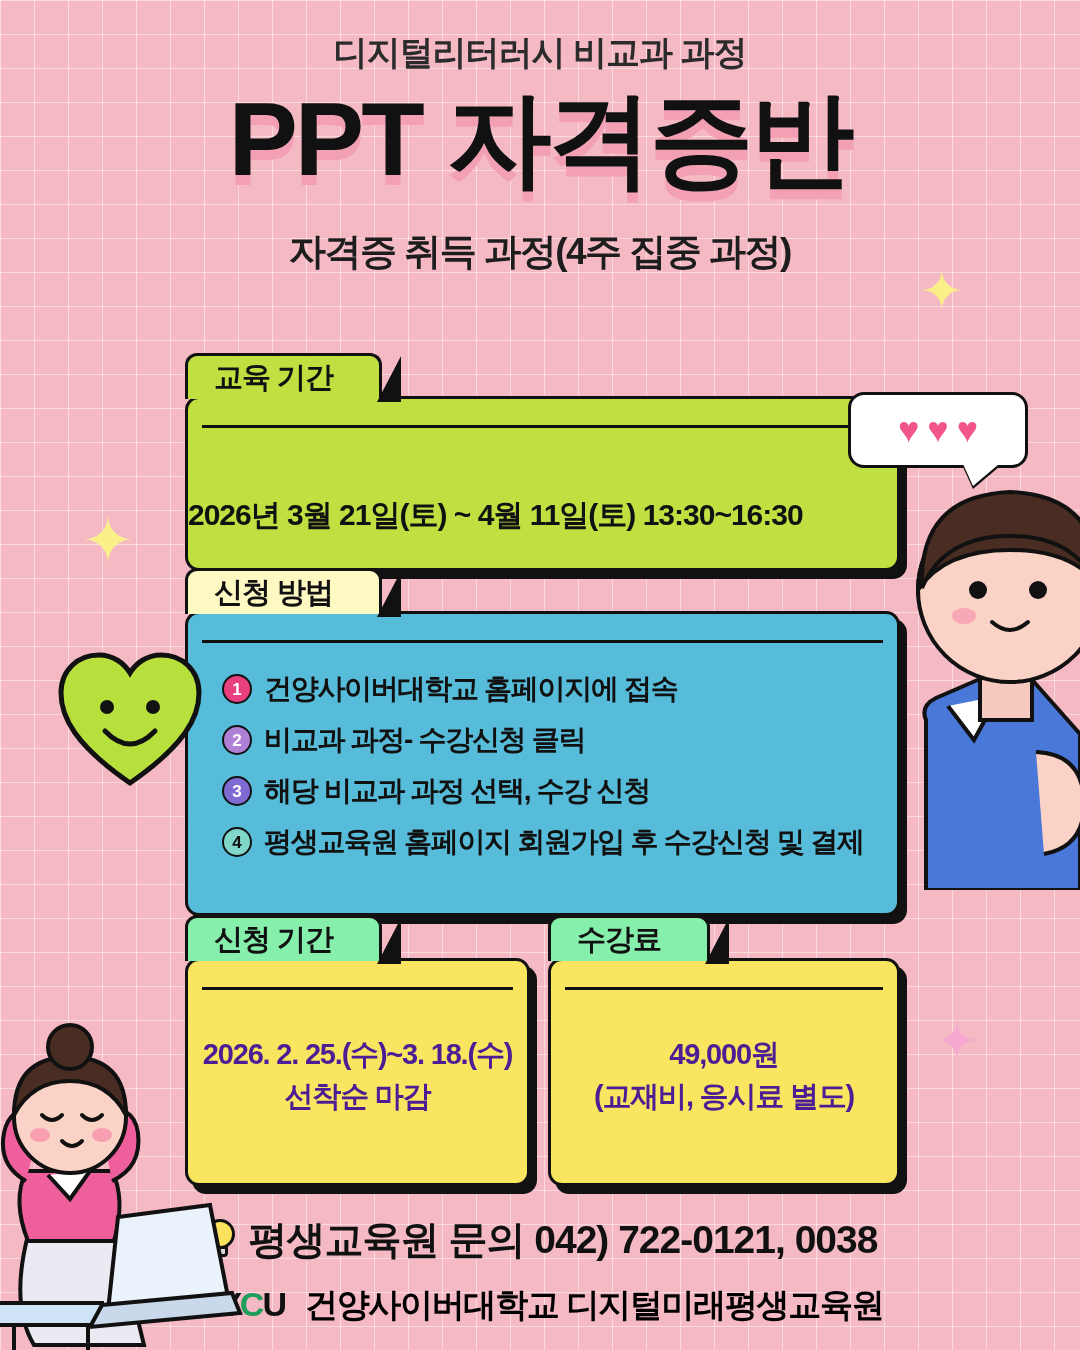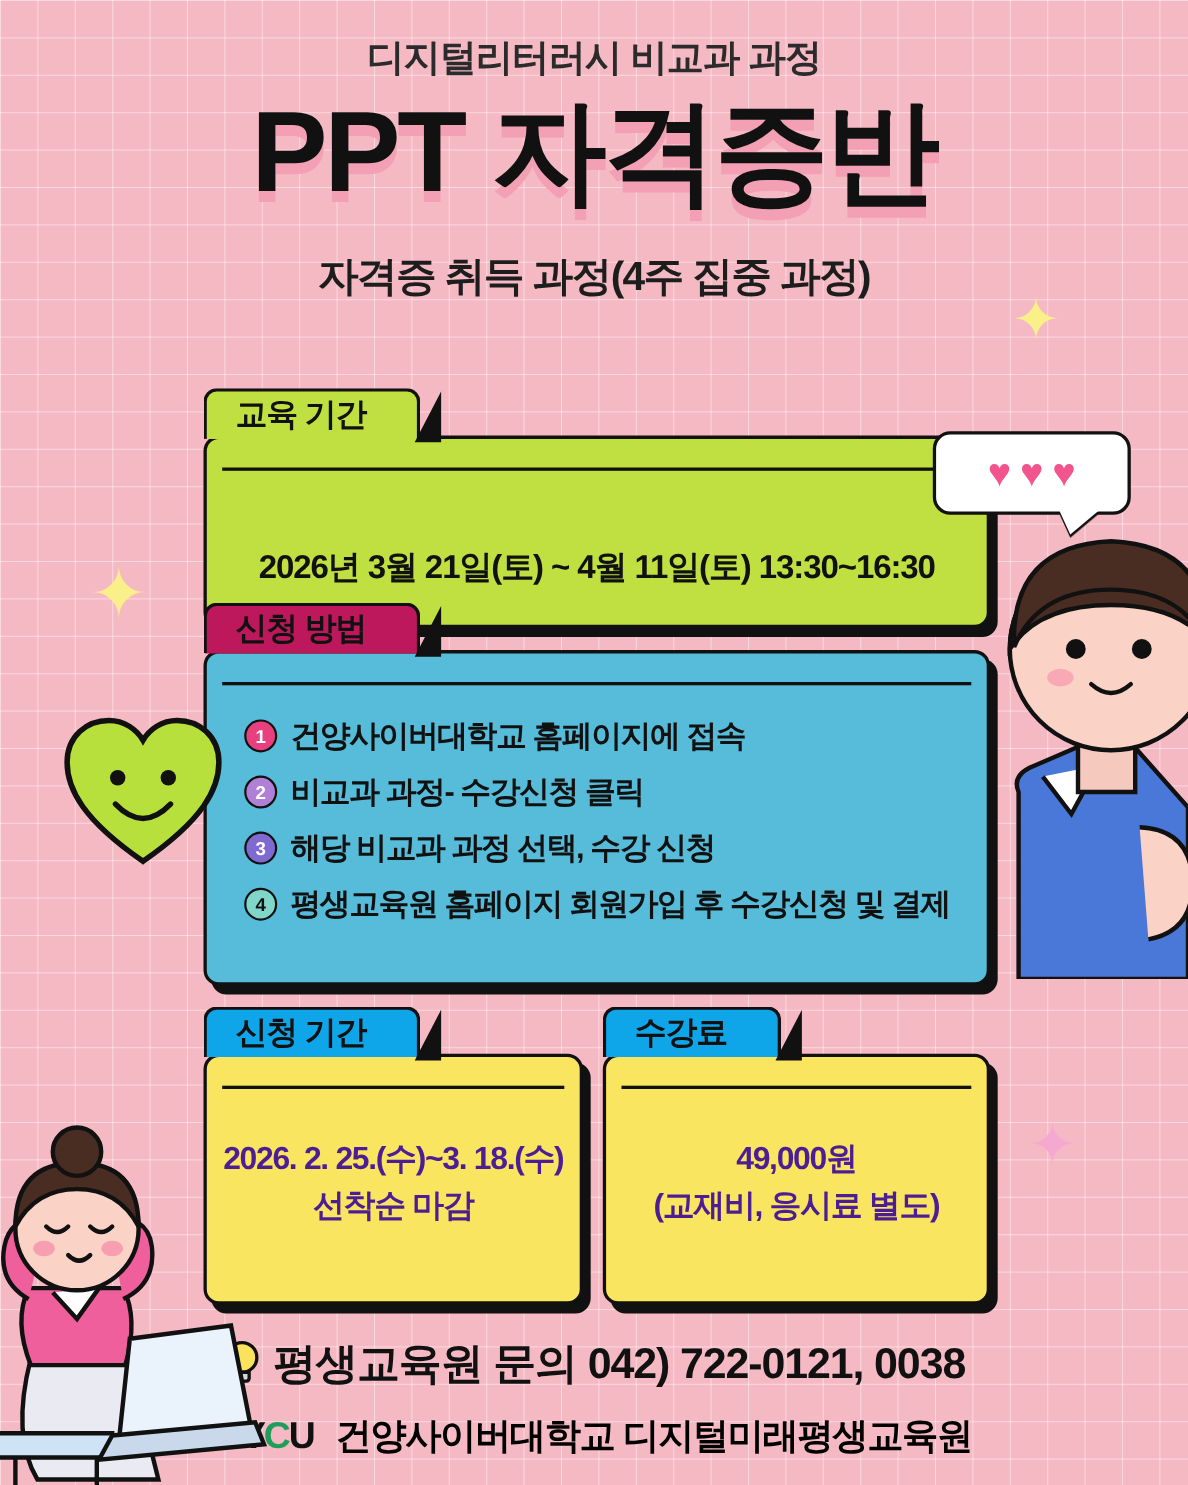--- a/index.html
+++ b/index.html
@@ -78,48 +78,48 @@
   .body .inner-line {
     position: absolute; left: 14px; right: 14px; top: 26px;
     border-top: 3px solid #111;
   }
 
   
   #card-period { left: 185px; top: 308px; width: 715px; }
   #card-period .tab { background: #bfe040; margin-top: 45px; }
   #card-period .body { background: #bfe040; height: 175px; }
   #card-period .text {
-    position: absolute; left: 0; right: 0; top: 96px; text-align: center;
+    position: absolute; left: 0; right: 0; top: 96px; text-align: left;
     font-size: 30px; font-weight: 700; color: #111; letter-spacing: -1px;
   }
 
   
   #card-apply { left: 185px; top: 548px; width: 715px; }
-  #card-apply .tab { background: #be185d; }
+  #card-apply .tab { background: #fef9c3; margin-top: 20px; }
   #card-apply .body { background: #57bcd9; height: 305px; padding: 56px 30px 0 34px; }
   .step-list { list-style: none; }
   .step-row { display: flex; align-items: center; margin-bottom: 13px; }
   .num {
     flex: 0 0 auto;
     width: 30px; height: 30px; border-radius: 50%;
     border: 2px solid #111;
     margin-right: 12px;
     font-size: 17px; font-weight: 800; color: #fff;
     text-align: center; line-height: 27px;
   }
   .num.n1 { background: #e8407f; }
   .num.n2 { background: #b07fd6; }
   .num.n3 { background: #7f6ad1; }
   .num.n4 { background: #7fd6c9; color:#111; }
   .step-text { font-size: 28px; font-weight: 700; color: #111; letter-spacing: -1.3px; }
 
   
   #card-reg { left: 185px; top: 915px; width: 345px; }
   #card-fee { left: 548px; top: 915px; width: 352px; }
-  #card-reg .tab, #card-fee .tab { background: #0ea5e9; }
+  #card-reg .tab, #card-fee .tab { background: #86efac; }
   #card-reg .body, #card-fee .body { background: #f9e55f; height: 228px; }
   .yellow-text {
     position: absolute; left: 0; right: 0; top: 72px; text-align: center;
     font-size: 29px; font-weight: 700; color: #4c1d95; letter-spacing: -1.2px;
     line-height: 1.45;
   }
 
   
   #heart-bubble {
     position: absolute; left: 848px; top: 392px;

